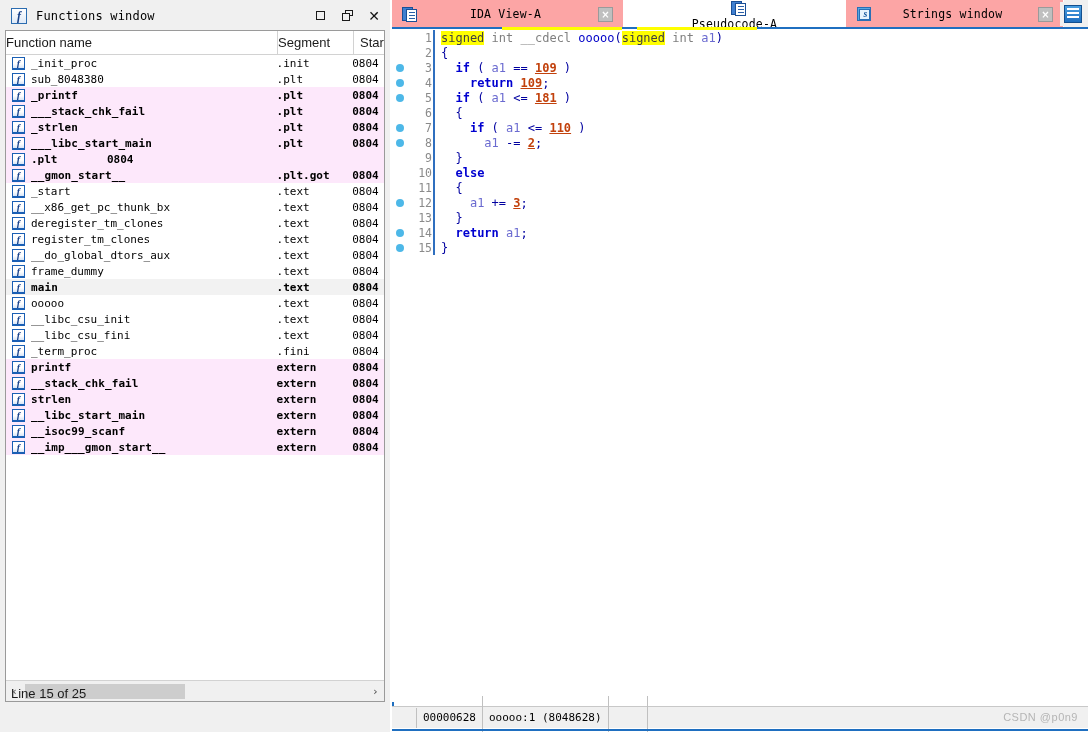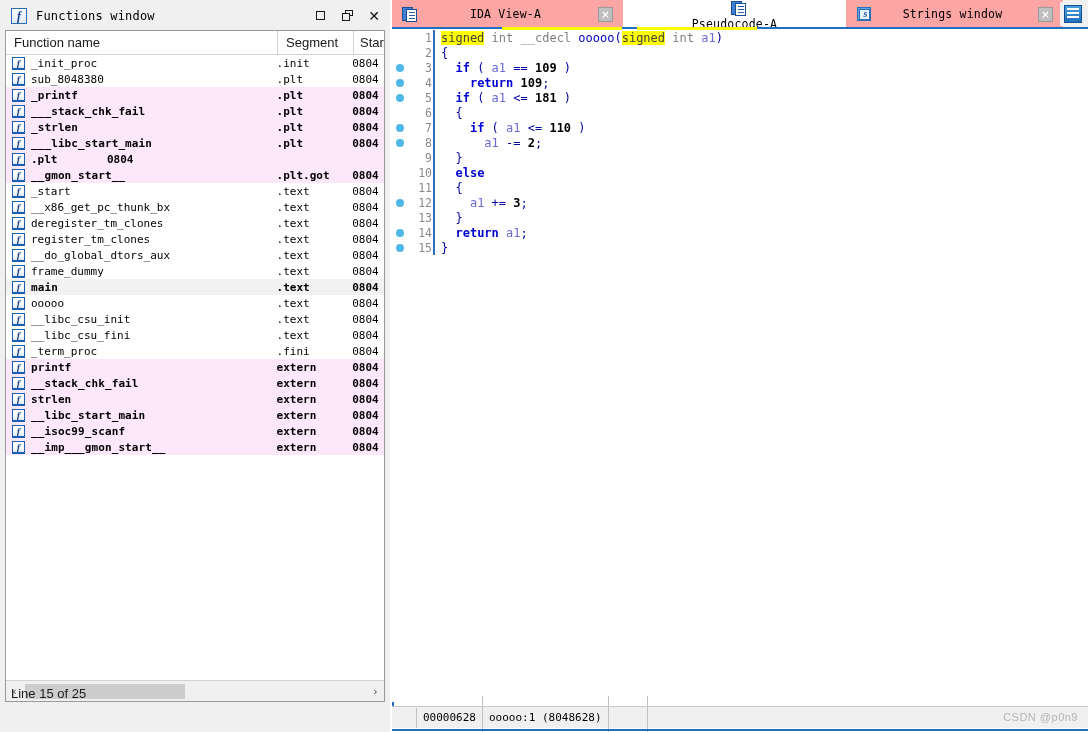--- a/index.html
+++ b/index.html
@@ -127,21 +127,20 @@
     height: 24px;
     background: #ffffff;
     border-bottom: 1px solid #d2d2d2;
     display: flex;
     box-sizing: border-box;
   }
   .fw-th {
     font-family: "Liberation Sans", sans-serif;
     font-size: 13px;
     color: #1a1a1a;
-    padding-left: 8px;
     line-height: 23px;
     box-sizing: border-box;
     white-space: nowrap;
     overflow: hidden;
   }
   .fw-th.col-name { width: 272px; border-right: 1px solid #d2d2d2; }
   .fw-th.col-seg  { width: 76px;  border-right: 1px solid #d2d2d2; }
   .fw-th.col-start{ width: 30px; padding-left: 6px; }
 
   .fw-rows {
@@ -459,21 +458,21 @@
     color: #0000c0;
     font-family: "DejaVu Sans Mono", monospace;
     font-size: 12px;
     white-space: pre;
   }
   .tk-kw    { color: #0000d0; font-weight: bold; }
   .tk-plain { color: #000080; }
   .tk-type  { color: #808080; }
   .tk-fn    { color: #0000c8; }
   .tk-var   { color: #6a6ad0; }
-  .tk-num   { color: #000000; font-weight: bold; }
+  .tk-num   { color: #c2410c; font-weight: bold; text-decoration: underline; }
   .tk-punct { color: #0000a0; }
   .tk-hl    { background: #ffff00; color: #404040; }
 
   
   .code-statusbar {
     position: absolute;
     left: 0; top: 706px;
     width: 696px;
     height: 22px;
     background: #f0f0f0;

